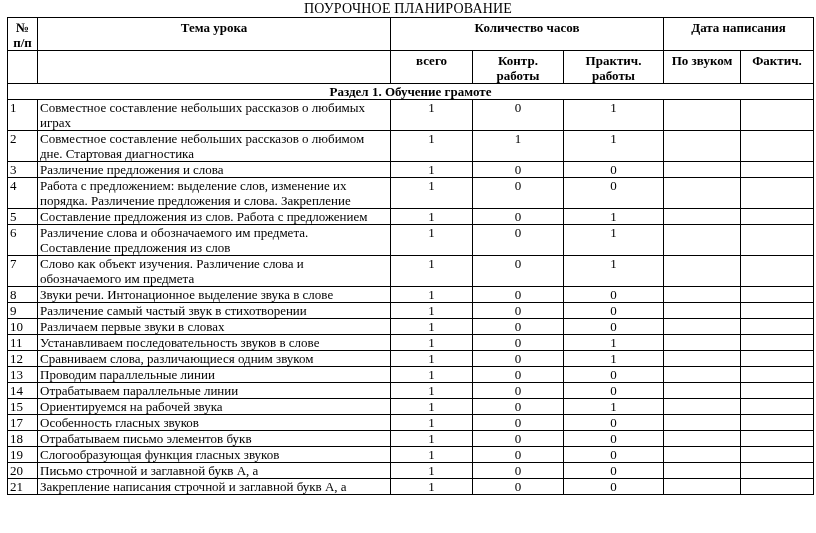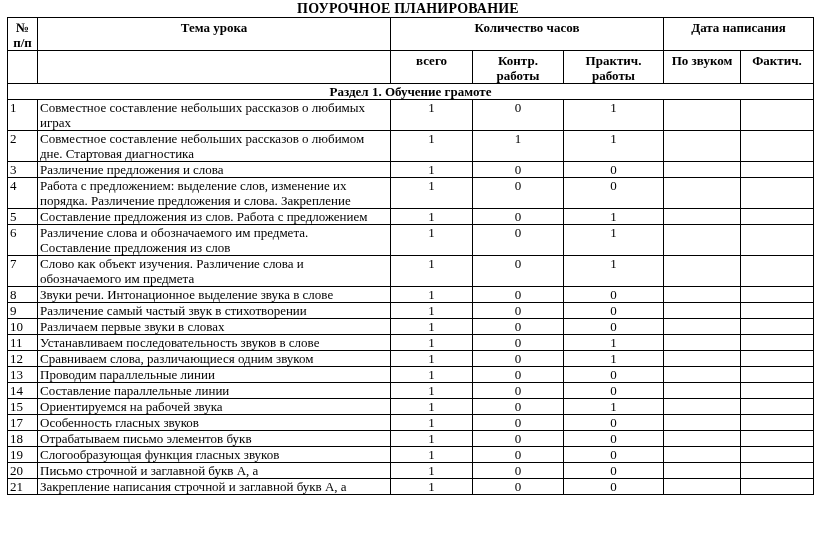--- a/index.html
+++ b/index.html
@@ -3,21 +3,21 @@
 <meta charset="utf-8">
 <style>
   html,body{margin:0;padding:0;background:#ffffff;}
   body{width:816px;height:533px;overflow:hidden;}
   .page{
     position:relative;width:816px;height:533px;background:#ffffff;
     font-family:"Liberation Serif", serif;color:#000000;
   }
   .doc-title{
     position:absolute;top:1px;left:0;width:816px;
-    text-align:center;font-size:14px;line-height:16px;font-weight:bold;
+    text-align:center;font-size:14px;line-height:16px;font-weight:normal;
     letter-spacing:.2px;
   }
   table.plan{
     position:absolute;top:17px;left:7px;width:806px;
     border-collapse:collapse;table-layout:fixed;
     font-family:"Liberation Serif", serif;font-size:13px;line-height:15px;color:#000;
   }
   table.plan td{
     border:1px solid #000000;
     padding:0 2px;
@@ -190,21 +190,21 @@
       <td class="c-num">13</td>
       <td class="c-topic pre">Проводим параллельные линии</td>
       <td class="c-val">1</td>
       <td class="c-val">0</td>
       <td class="c-val">0</td>
       <td class="c-val"></td>
       <td class="c-val"></td>
     </tr>
         <tr class="data-row">
       <td class="c-num">14</td>
-      <td class="c-topic pre">Составление параллельные линии</td>
+      <td class="c-topic pre">Отрабатываем параллельные линии</td>
       <td class="c-val">1</td>
       <td class="c-val">0</td>
       <td class="c-val">0</td>
       <td class="c-val"></td>
       <td class="c-val"></td>
     </tr>
         <tr class="data-row">
       <td class="c-num">15</td>
       <td class="c-topic pre">Ориентируемся на рабочей звука</td>
       <td class="c-val">1</td>

